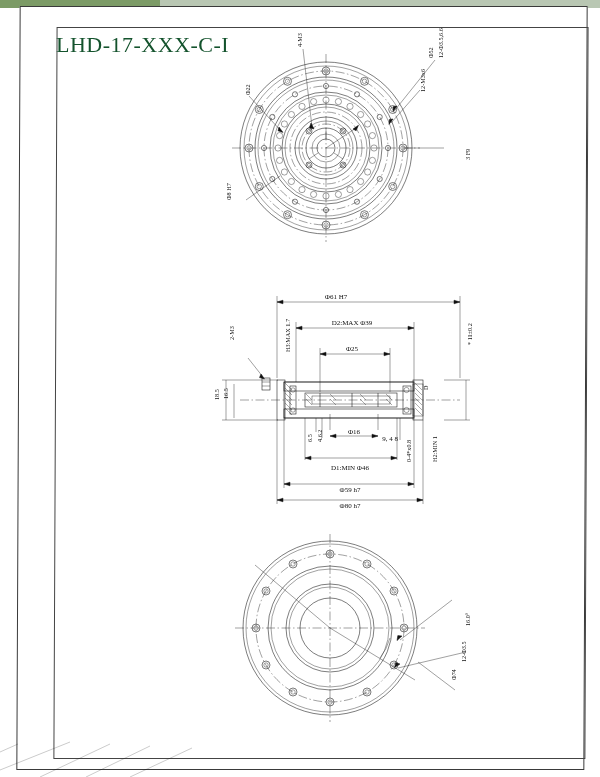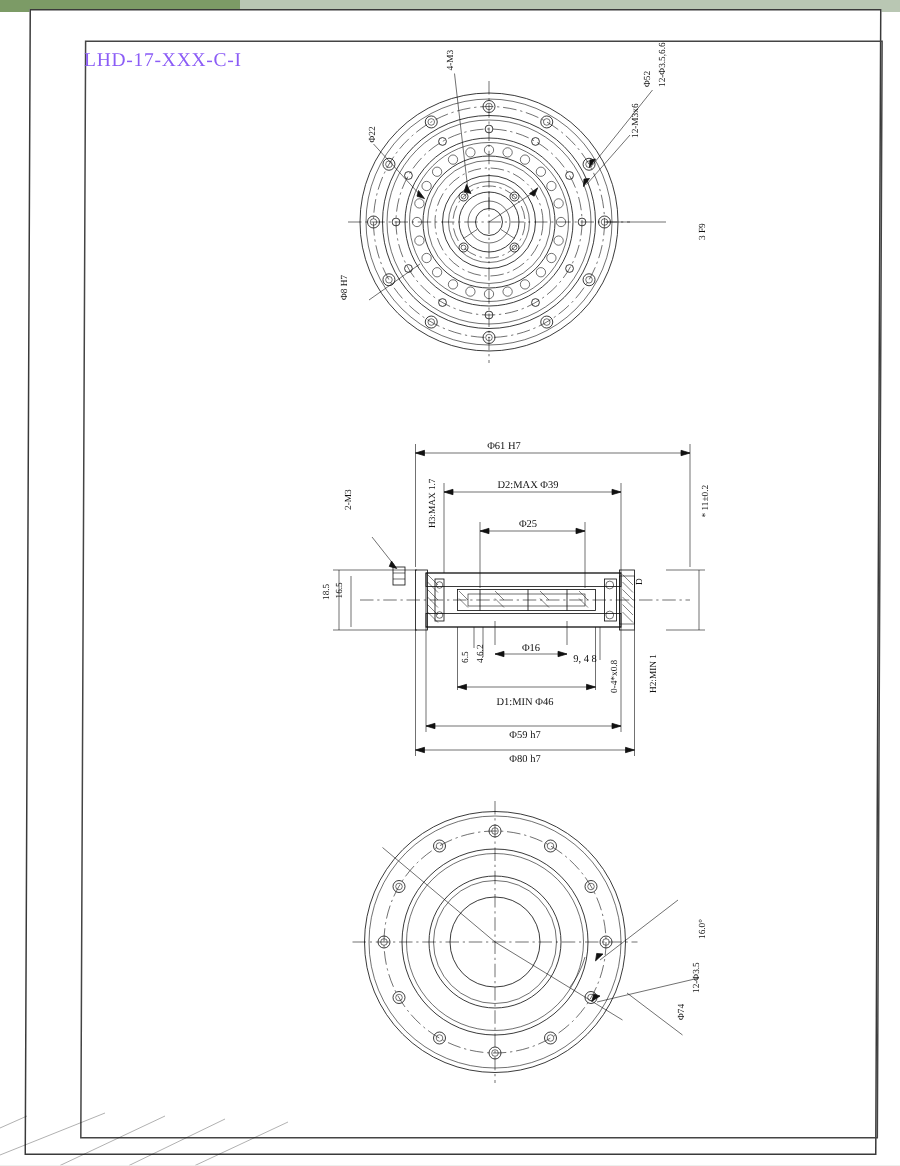--- a/index.html
+++ b/index.html
@@ -2,21 +2,21 @@
 <html><head>
 <meta charset="utf-8">
 <style>
   html,body{margin:0;padding:0;background:#cfd6cf;}
   body{width:600px;height:777px;overflow:hidden;font-family:"Liberation Serif",serif;}
   #page{position:relative;width:600px;height:777px;background:#ffffff;overflow:hidden;}
   .bg-band{position:absolute;left:0;top:0;width:600px;height:8px;background:#b9c7b3;}
   .bg-green{position:absolute;left:0;top:0;width:160px;height:8px;background:#7c9b66;}
   .sheet{position:absolute;left:18px;top:6px;width:566px;height:762px;background:#fff;border:1px solid #3a3a3a;transform:skewX(-0.25deg);}
   .inner-frame{position:absolute;left:36px;top:20px;width:530px;height:730px;border:1px solid #444;}
-  .title{position:absolute;left:56px;top:32px;font-size:13px;letter-spacing:.5px;color:#8b5cf6;}
+  .title{position:absolute;left:56px;top:32px;font-size:22px;letter-spacing:.5px;color:#14532d;}
   svg{position:absolute;left:0;top:0;}
   .dim{font-family:"Liberation Serif",serif;font-size:7px;fill:#111;}
   .dim6{font-family:"Liberation Serif",serif;font-size:6.2px;fill:#111;}
   .ln{stroke:#111;stroke-width:.55;fill:none;}
   .lnt{stroke:#111;stroke-width:.4;fill:none;}
   .ctr{stroke:#111;stroke-width:.4;fill:none;stroke-dasharray:9 2.5 1.5 2.5;}
   .hatchA{fill:none;stroke:#111;stroke-width:.35;}
   .arr{stroke:#111;stroke-width:.5;fill:#111;}
 </style>
 </head>

